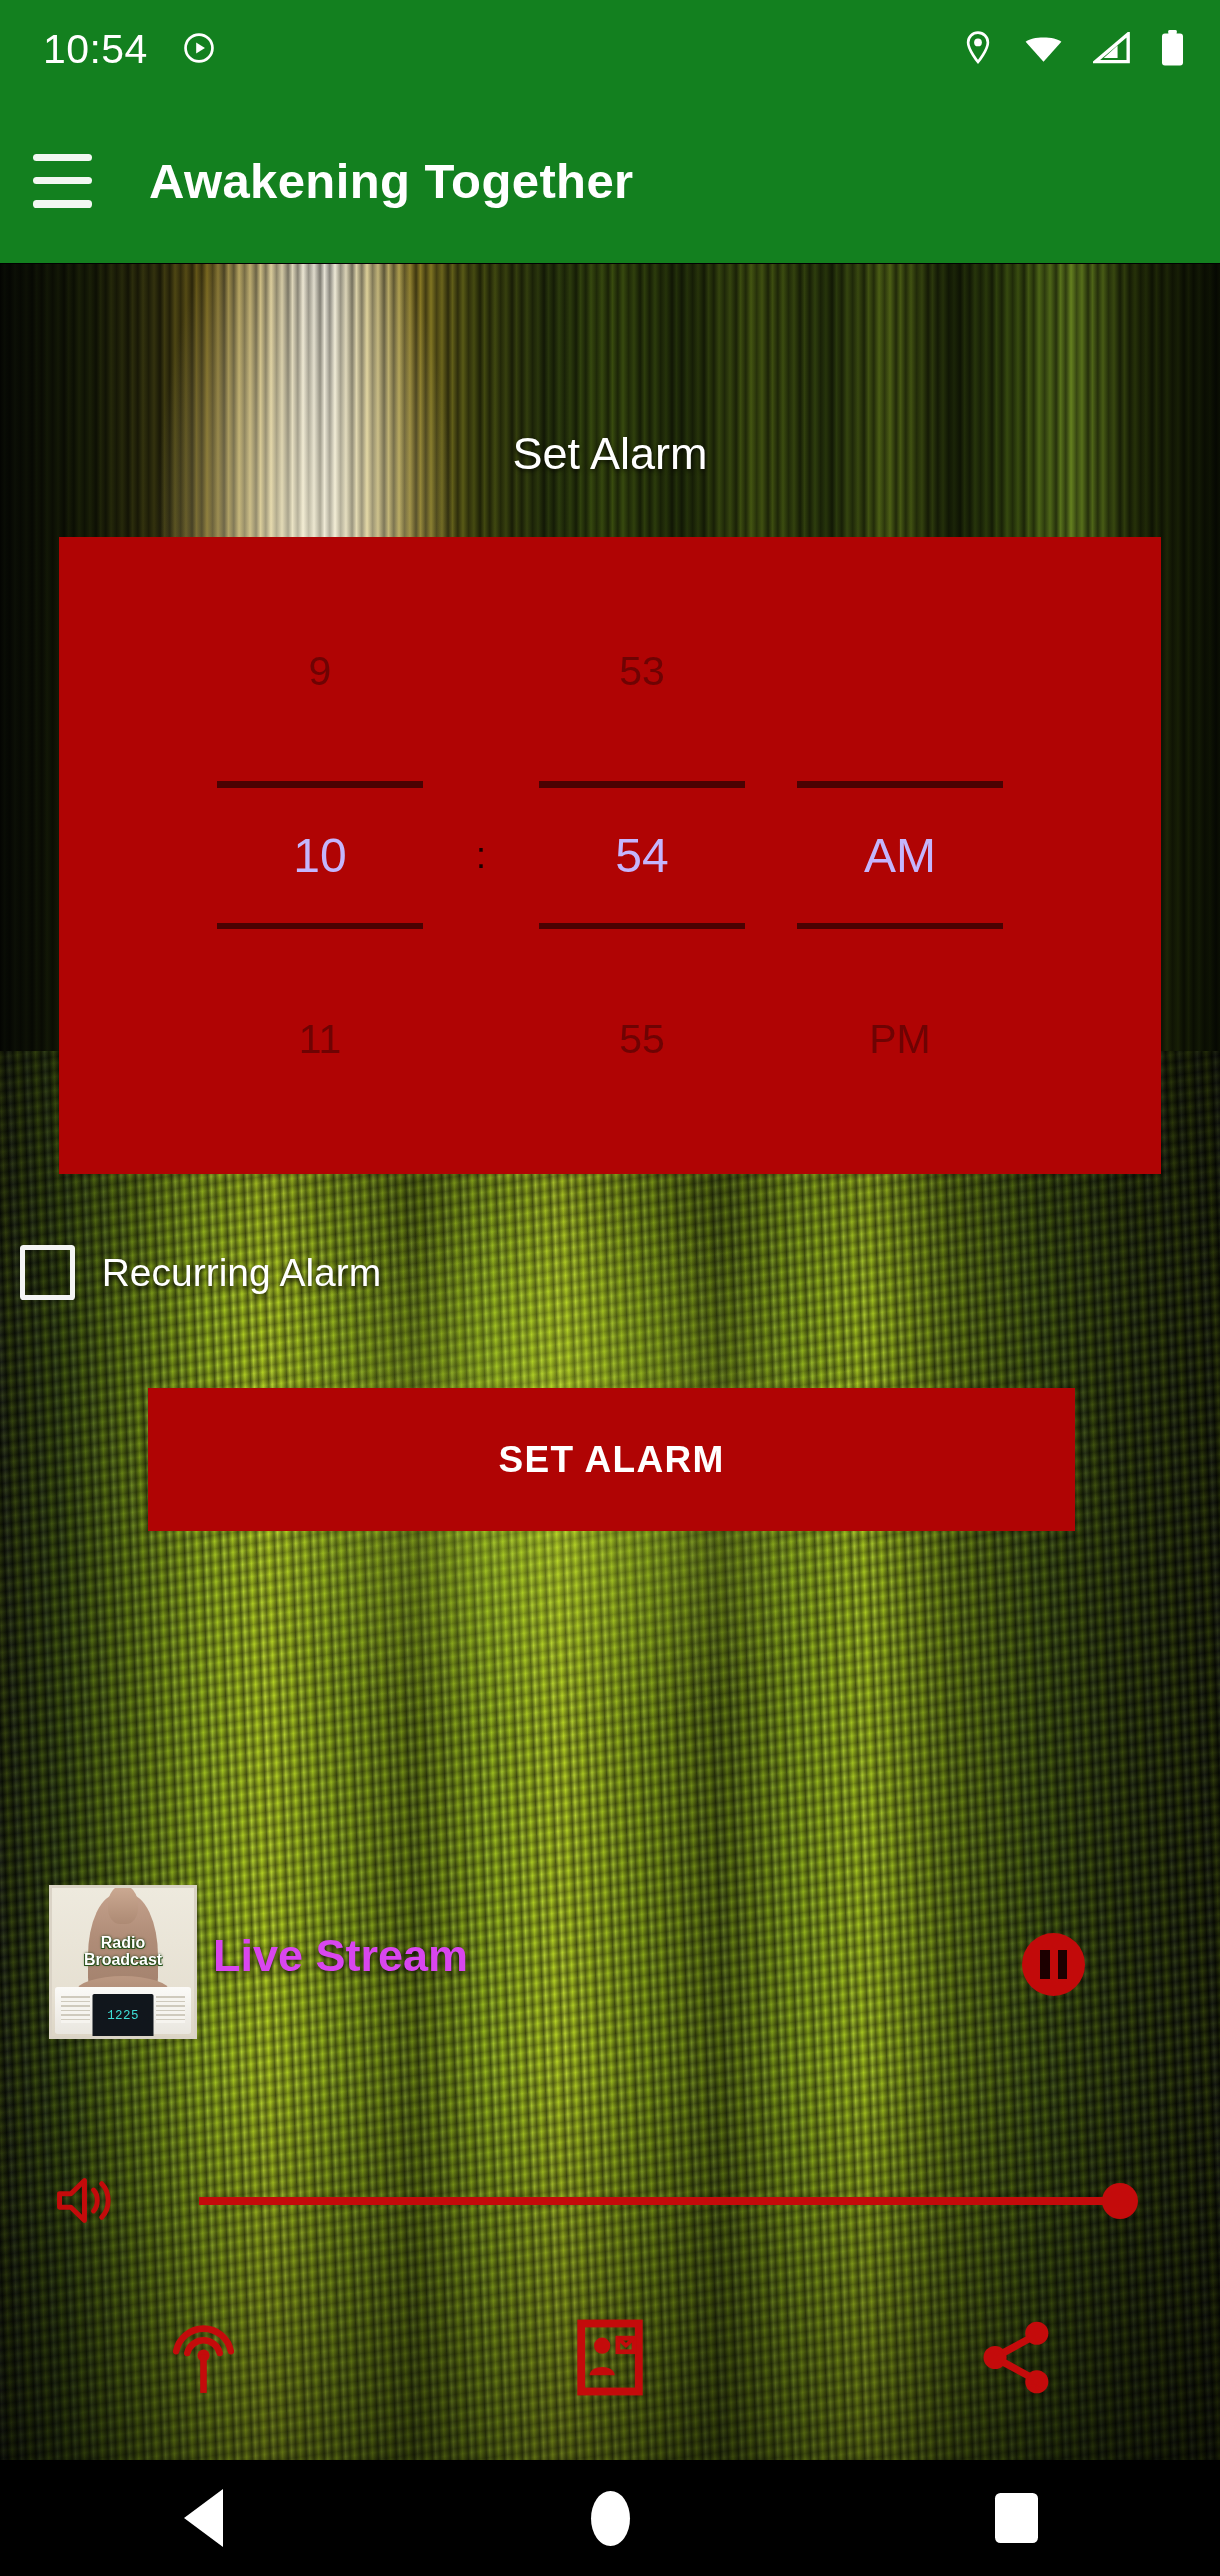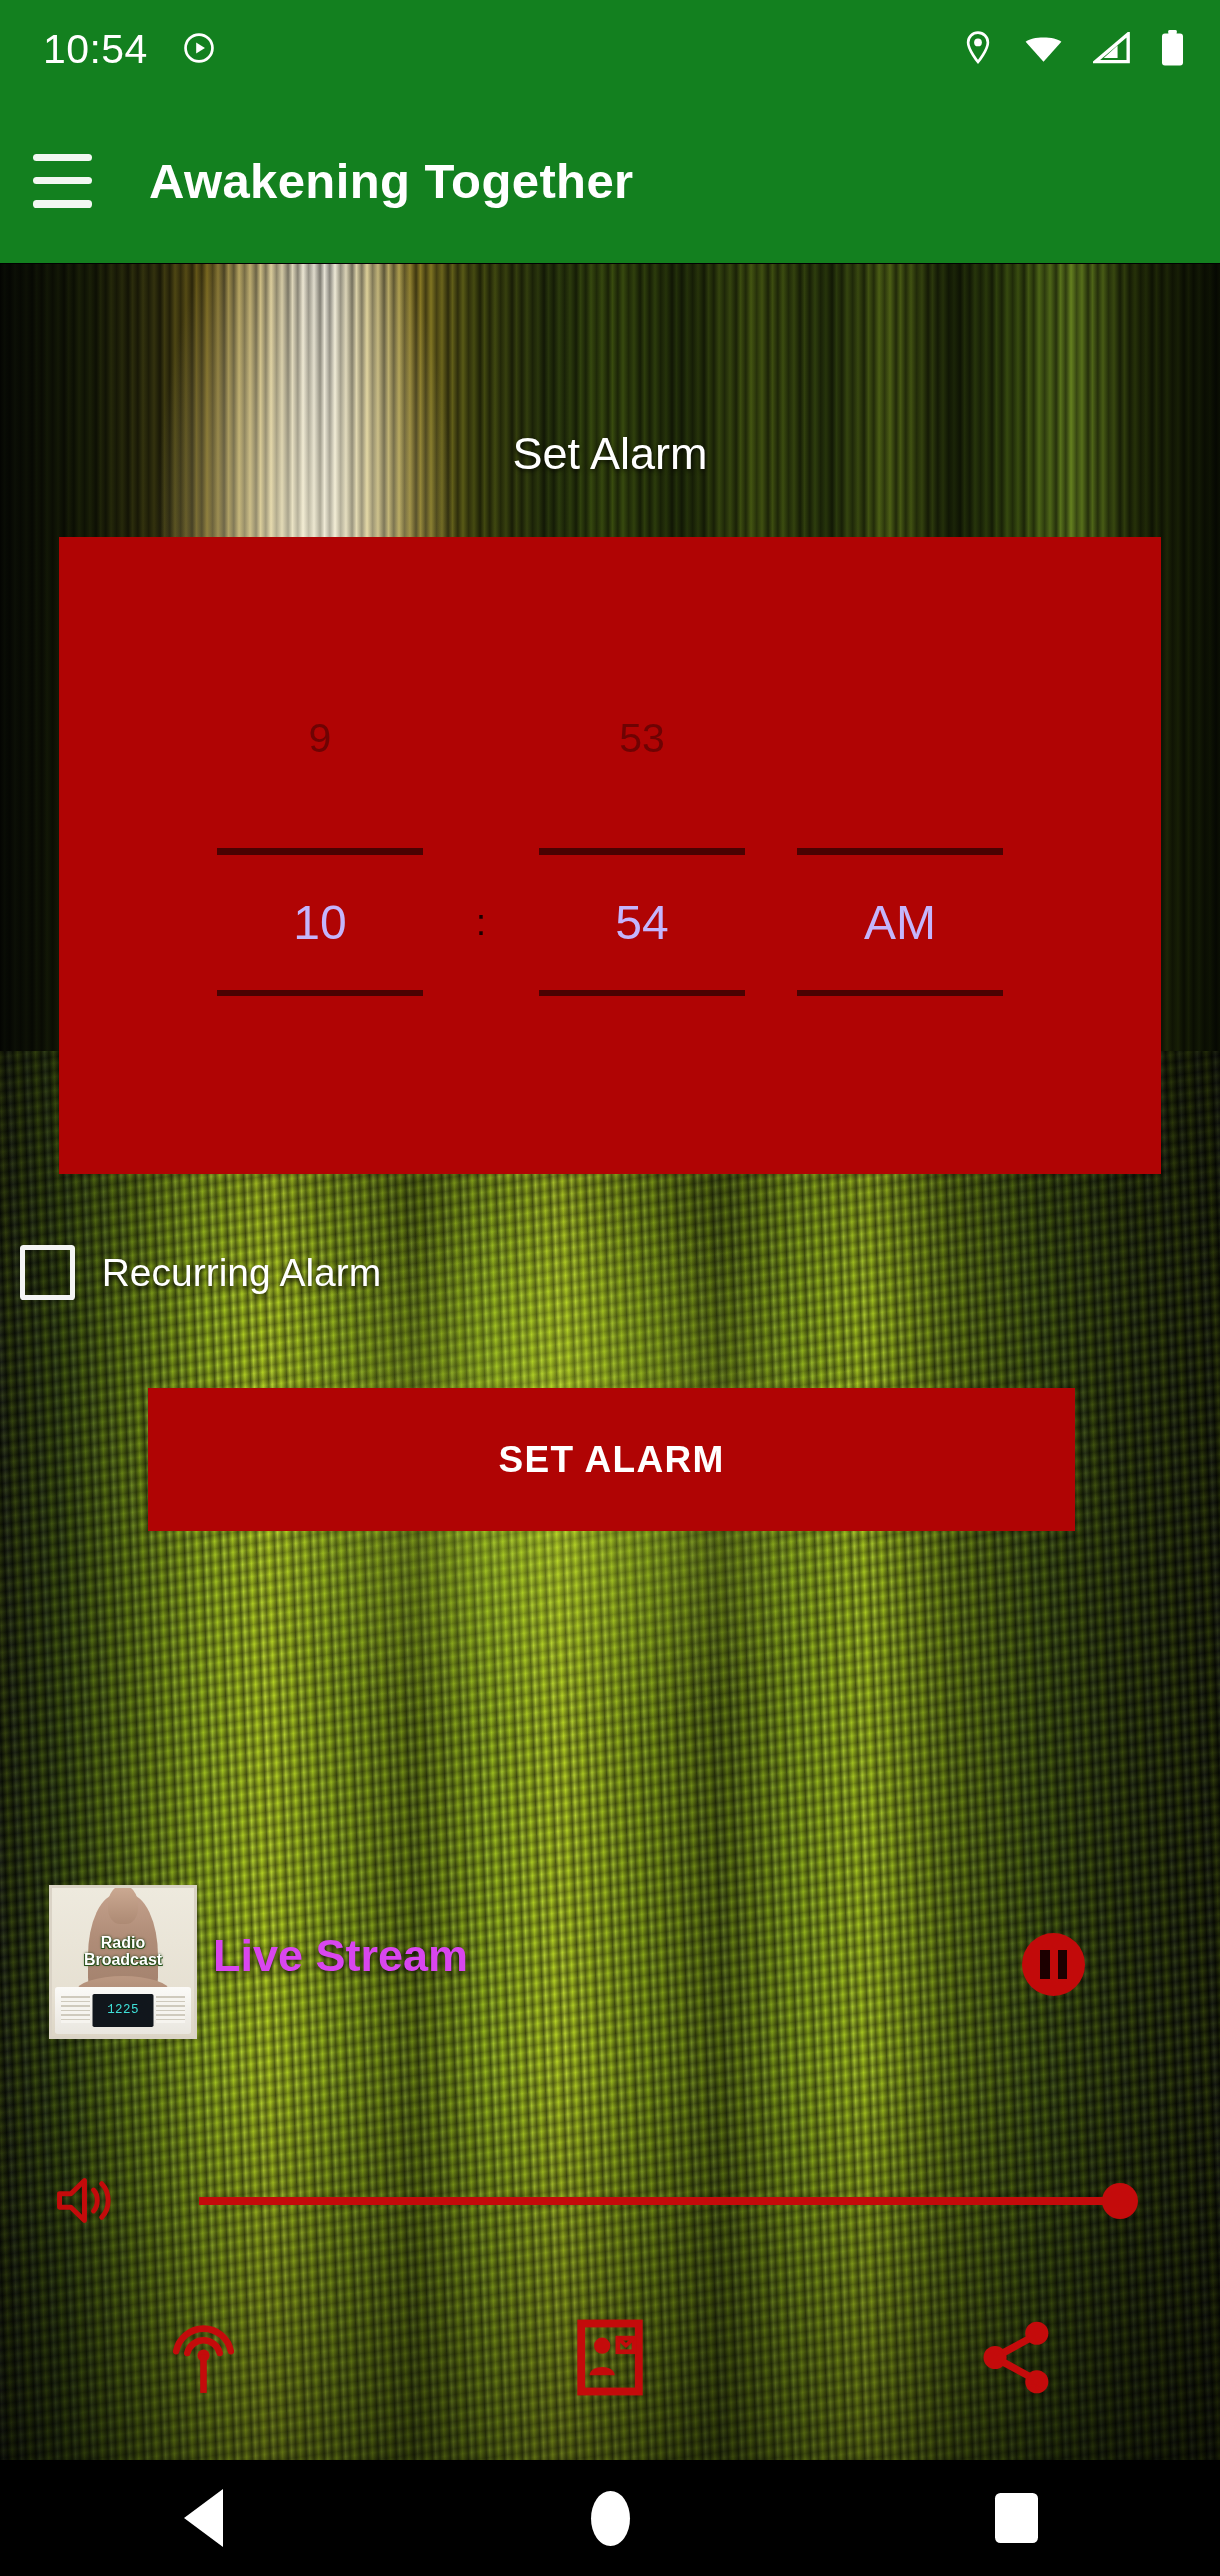--- a/index.html
+++ b/index.html
@@ -164,21 +164,21 @@
     width:93px; height:30px; border-radius:50%;
     background:linear-gradient(180deg,#bb9882,#a8866f);
   }
   #radio-body{
     position:absolute; left:2.7px; right:2.7px; bottom:2.7px; height:47px;
     background:linear-gradient(180deg,#fbfaf7,#e9e6df);
     border-radius:2.7px;
   }
   #radio-screen{
     position:absolute; left:50%; top:7.2px; transform:translateX(-50%);
-    width:61px; height:33px; background:#11161c; border-radius:1.8px;
+    width:61px; height:44px; background:#11161c; border-radius:1.8px;
     display:flex; align-items:center; justify-content:center;
   }
   #radio-digits{ color:#3fe0d8; font-size:12.5px; font-family:"Liberation Mono", monospace; letter-spacing:0.4px; }
   .grill{ position:absolute; top:9px; width:29px; height:27px;
     background:repeating-linear-gradient(180deg,#cfcabd 0px,#cfcabd 1.8px,#f6f4ef 1.8px,#f6f4ef 4.5px); }
   .grill.l{ left:6.3px; } .grill.r{ right:6.3px; }
   #art-text{
     position:absolute; left:0; right:0; top:47px; text-align:center;
     color:#fff; font-size:16px; font-weight:bold; line-height:1.02;
     text-shadow:0 0 2.7px #1a3b12, 0.9px 0.9px 0 #2c5a1e, -0.9px 0.9px 0 #2c5a1e;
@@ -328,20 +328,26 @@
       <div class="rule">
           <i></i>
         </div>
       <div class="rule">
           <i></i>
         </div>
     </div>
 
     <div class="spacer"></div>
 
+    <div class="picker-row dim">
+      <div class="col">11</div>
+      <div class="col sep"></div>
+      <div class="col">55</div>
+      <div class="col">PM</div>
+    </div>
 
   </div>
 
   <div id="recurring-row">
     <div id="recurring-box"></div>
     <div id="recurring-label">Recurring Alarm</div>
   </div>
 
   <button id="btn-set-alarm" class="action-btn">SET ALARM</button>
 

